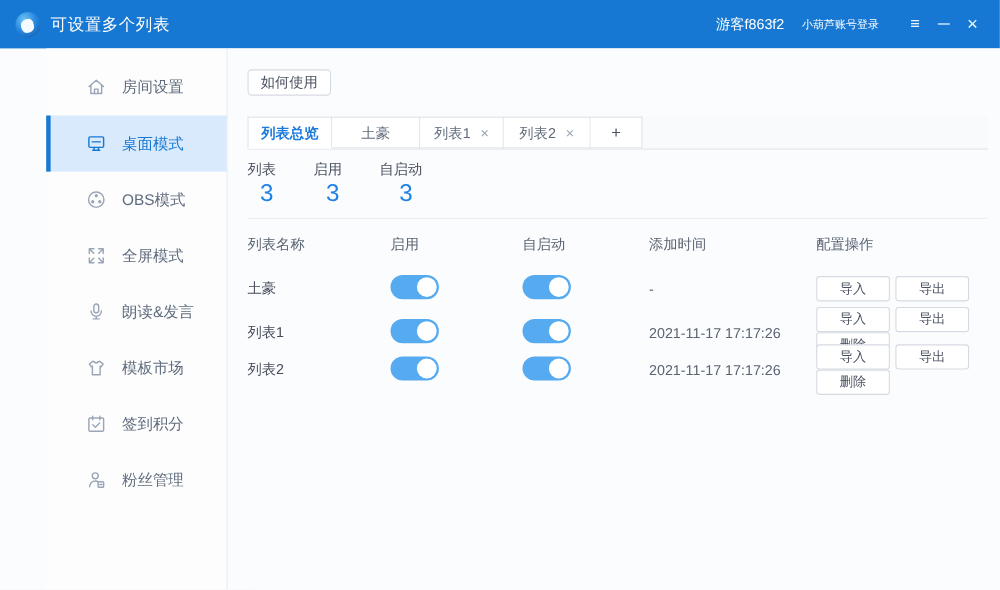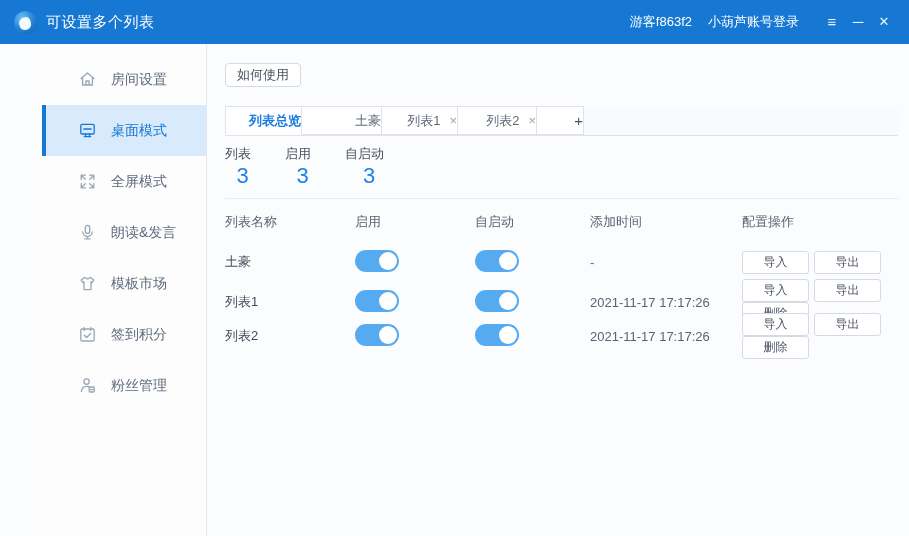--- a/index.html
+++ b/index.html
@@ -9,21 +9,21 @@
 
   
   .titlebar { height:44px; background:#1678d2; display:flex; align-items:center; padding:0 12px 0 14px; }
   .app-logo { width:23px; height:23px; border-radius:50%; position:relative; flex:0 0 auto;
               background:radial-gradient(circle at 35% 30%, #6fc2f2 0%, #2a8ae0 45%, #0d55a8 100%); }
   .app-logo::after { content:""; position:absolute; left:5px; top:6px; width:12px; height:13px;
               background:#f4fbff; border-radius:62% 38% 55% 45% / 45% 60% 40% 55%; }
   .app-title { color:#ffffff; font-size:15px; margin-left:9px; letter-spacing:.5px; }
   .tb-spacer { flex:1; }
   .tb-user { color:#ffffff; font-size:13px; margin-right:16px; cursor:pointer; }
-  .tb-login { color:#ffffff; font-size:13px; margin-right:20px; cursor:pointer; }
+  .tb-login { color:#ffffff; font-size:10px; margin-right:20px; cursor:pointer; }
   .tb-btn { color:#eaf4ff; font-size:15px; width:26px; text-align:center; cursor:pointer; line-height:44px; }
   .tb-btn.close { font-size:13px; }
 
   
   .body { display:flex; height:492px;margin-left:42px; }
   .sidebar { width:165px; border-right:1px solid #e3e8ee; background:#fdfdfe; padding-top:10px; }
   .content { flex:1; padding:0 11px 0 18px; background:#fbfcfe; }
 
   
   .side-item { height:51px; display:flex; align-items:center; cursor:pointer; position:relative; }
@@ -36,21 +36,21 @@
   .side-item.active .icn svg { stroke:#1678d2; }
 
   
   .content-header { height:62px; display:flex; align-items:center; justify-content:space-between; }
   .mode-title { color:#1a7ade; font-size:15px; font-weight:bold; }
   .help-btn { background:#ffffff; border:1px solid #d6dae2; border-radius:4px; height:24px; padding:0 11px;
               font-size:13px; color:#4a5160; cursor:pointer; font-family:inherit; }
 
   
   .tabs { display:flex; height:30px; border-bottom:1px solid #dfe3e9; background:#f9fafc; }
-  .tab { display:flex; align-items:center; justify-content:flex-end; gap:9px; background:#ffffff;
+  .tab { display:flex; align-items:center; justify-content:center; gap:9px; background:#ffffff;
          border:1px solid #dfe3e9; border-left:none; font-size:13px; color:#5f6b7c; cursor:pointer; }
   .tab:first-child { border-left:1px solid #dfe3e9; }
   .tab:nth-child(1){ width:77px; } .tab:nth-child(2){ width:80px; }
   .tab:nth-child(3){ width:76px; } .tab:nth-child(4){ width:79px; }
   .tab.add { width:47px; color:#4a5160; font-size:15px; }
   .tab.active { border-bottom:1px solid #ffffff; color:#1a7ade; font-weight:bold; background:#fff; }
   .tab .close-x { color:#9aa6b5; font-size:13px; font-weight:normal; cursor:pointer; }
 
   
   .stats { height:62px; display:flex; align-items:center; }
@@ -101,20 +101,31 @@
             <svg viewBox="0 0 19 19" stroke-linecap="round" stroke-linejoin="round" style="color: rgb(22, 120, 210);">
               <rect x="2.8" y="3.4" width="13.4" height="9.6" rx="1.2"></rect>
               <path d="M5.8 8h7.4M7.5 13v2.4M11.5 13v2.4M6.3 15.6h6.4"></path>
             </svg>
           </span>
           <span class="lbl">桌面模式</span>
         </div>
         <div class="side-item">
           <span class="icn">
             <svg viewBox="0 0 19 19" stroke-linecap="round" stroke-linejoin="round" style="color: rgb(154, 166, 181);">
+              <circle cx="9.5" cy="9.5" r="7"></circle>
+              <circle cx="9.5" cy="5.9" r="1.5" fill="currentColor" stroke="none"></circle>
+              <circle cx="6.3" cy="11.4" r="1.5" fill="currentColor" stroke="none"></circle>
+              <circle cx="12.7" cy="11.4" r="1.5" fill="currentColor" stroke="none"></circle>
+            </svg>
+          </span>
+          <span class="lbl">OBS模式</span>
+        </div>
+        <div class="side-item">
+          <span class="icn">
+            <svg viewBox="0 0 19 19" stroke-linecap="round" stroke-linejoin="round" style="color: rgb(154, 166, 181);">
               <path d="M7.4 3.2H3.2v4.2M3.2 3.2l4 4M11.6 3.2h4.2v4.2M15.8 3.2l-4 4M3.2 11.6v4.2h4.2M3.2 15.8l4-4M15.8 11.6v4.2h-4.2M15.8 15.8l-4-4"></path>
             </svg>
           </span>
           <span class="lbl">全屏模式</span>
         </div>
         <div class="side-item">
           <span class="icn">
             <svg viewBox="0 0 19 19" stroke-linecap="round" stroke-linejoin="round" style="color: rgb(154, 166, 181);">
               <rect x="7.3" y="2.4" width="4.4" height="8" rx="2.2"></rect>
               <path d="M4.8 8.8a4.7 4.7 0 0 0 9.4 0M9.5 13.5v2.4M6.8 15.9h5.4"></path>

